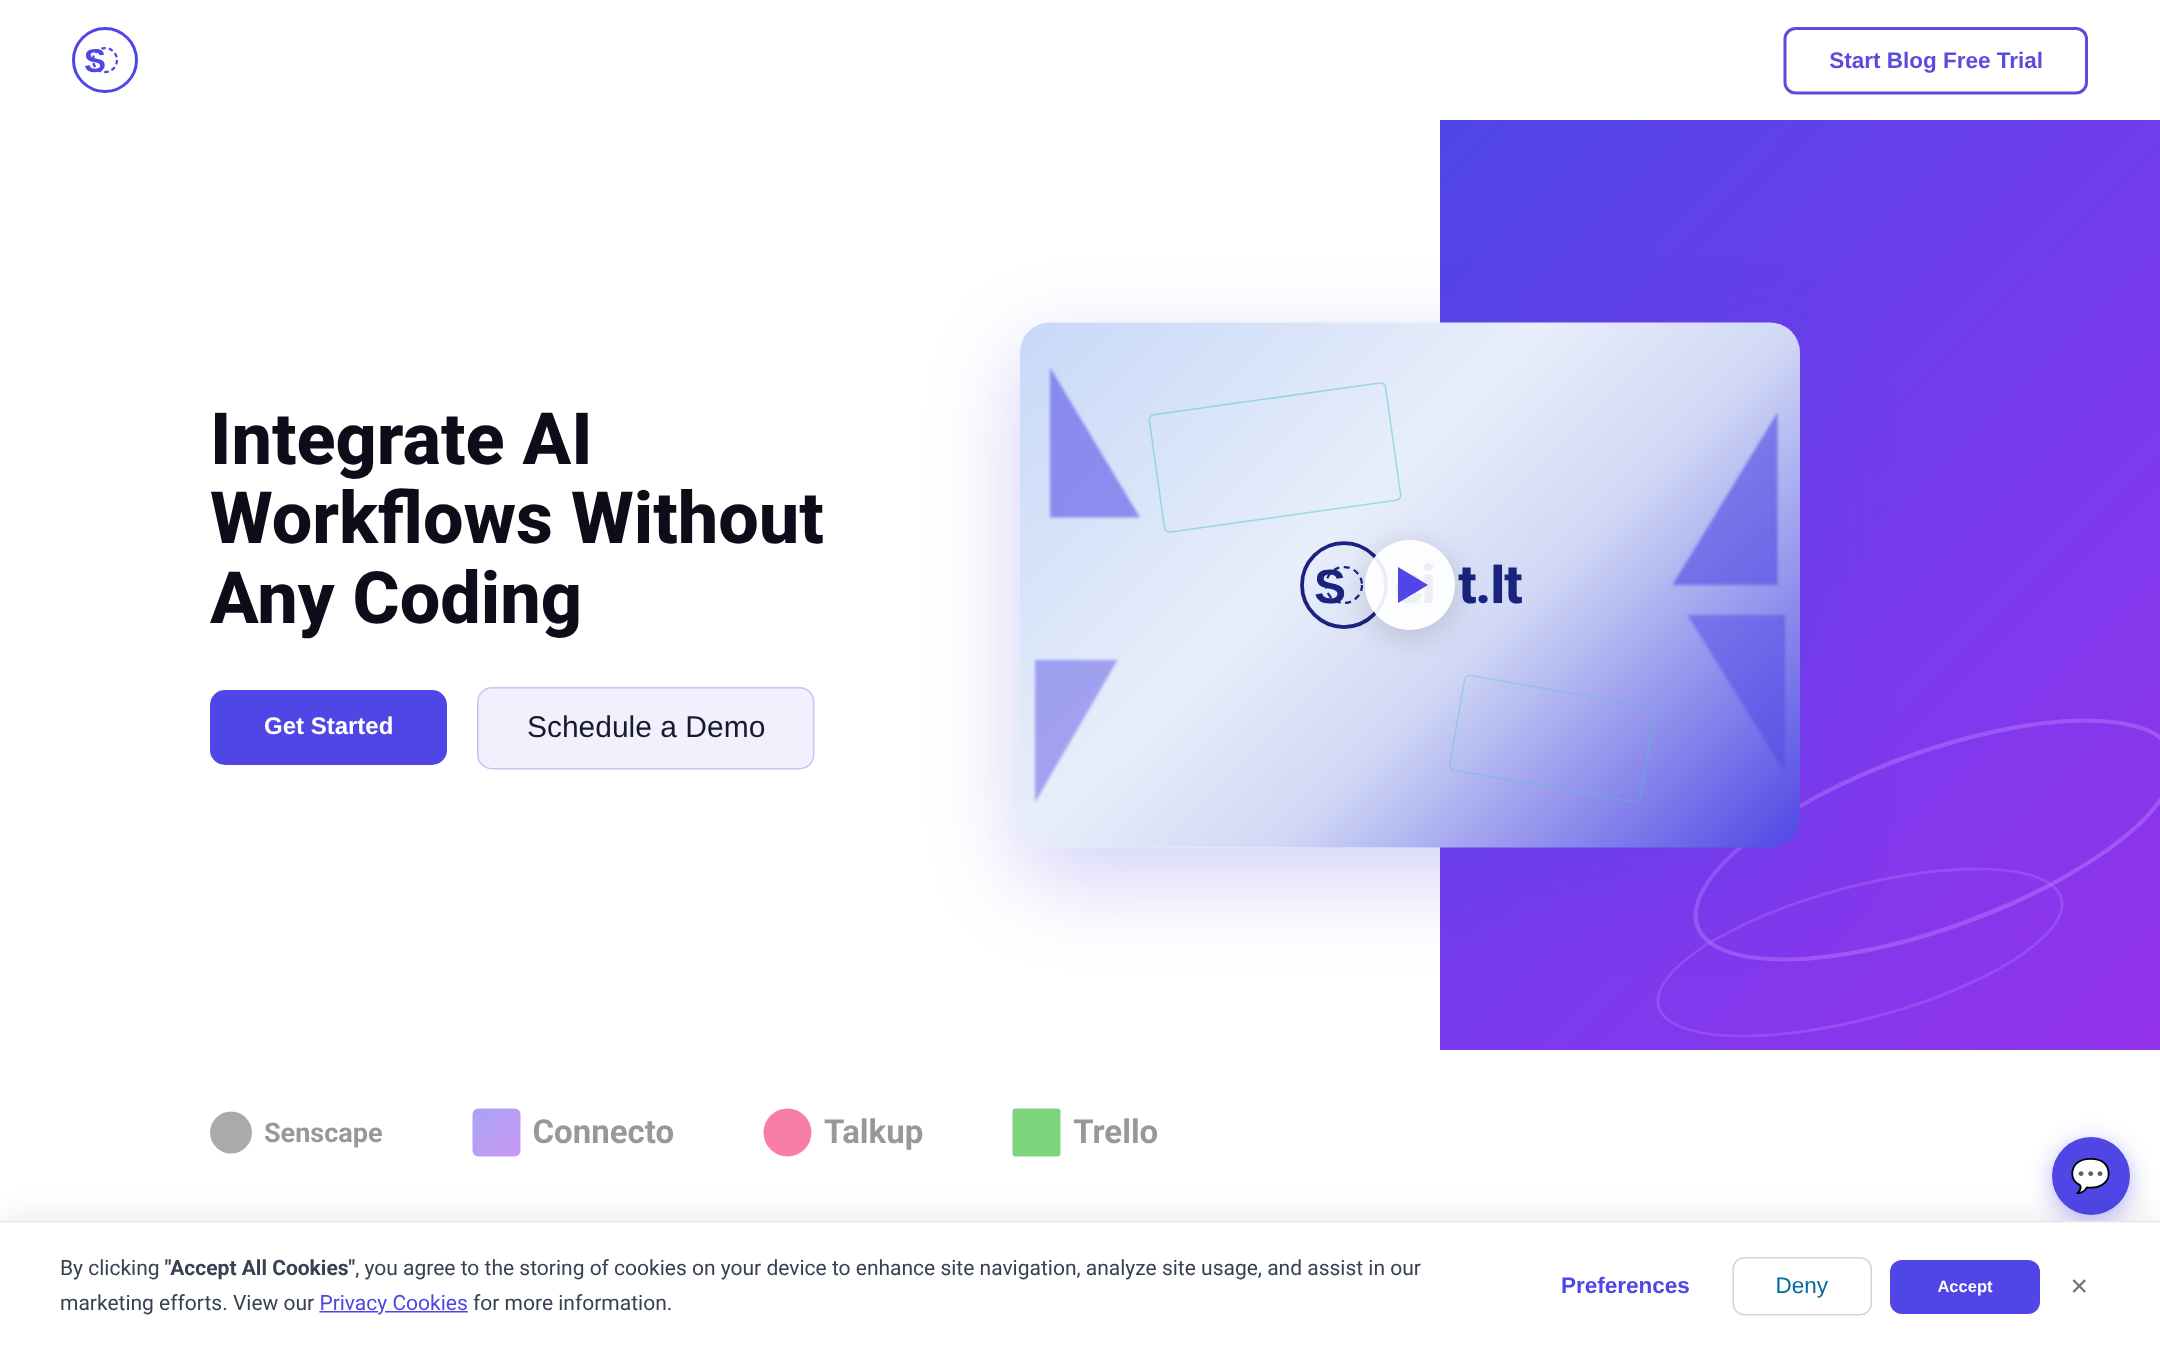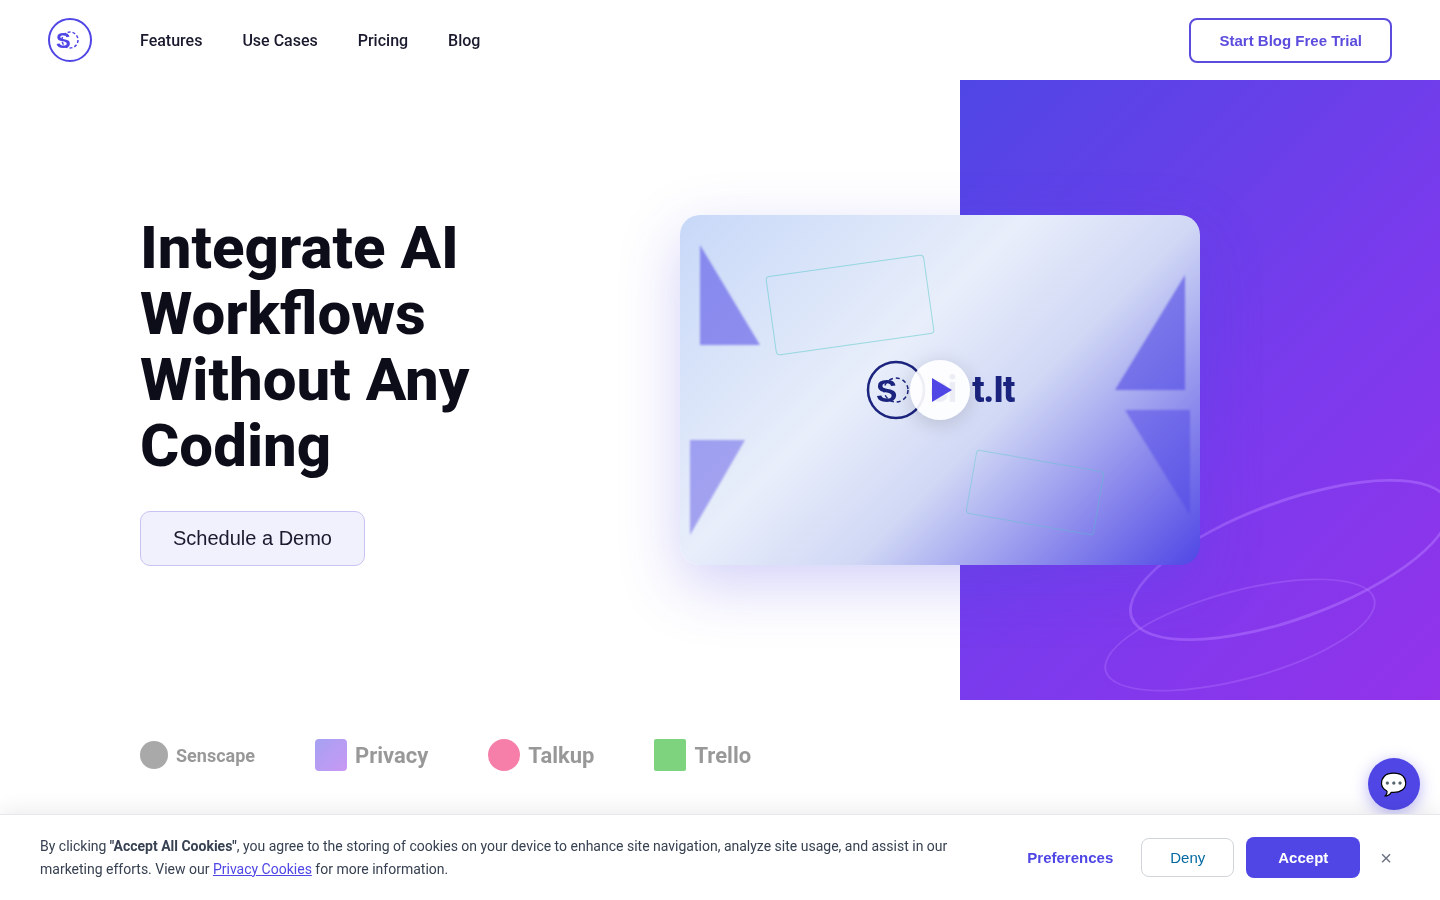--- a/index.html
+++ b/index.html
@@ -104,21 +104,21 @@
       transform: rotate(-15deg);
     }
 
     .hero-content {
       position: relative;
       z-index: 5;
       padding: 60px 0 60px 140px;
       max-width: 620px;
     }
     .hero-title {
-      font-size: 60px;
+      font-size: 48px;
       font-weight: 800;
       line-height: 1.1;
       color: #0d0d1a;
       margin-bottom: 32px;
     }
     .hero-subtitle {
       font-size: 17px;
       color: #444;
       line-height: 1.6;
       margin-bottom: 40px;
@@ -358,21 +358,21 @@
       font-size: 15px;
       font-weight: 500;
       cursor: pointer;
     }
     .btn-accept {
       background: #4f46e5;
       color: #fff;
       border: none;
       padding: 12px 32px;
       border-radius: 8px;
-      font-size: 15px;
+      font-size: 11px;
       font-weight: 600;
       cursor: pointer;
     }
     .btn-close-cookie {
       background: none;
       border: none;
       font-size: 20px;
       color: #6b7280;
       cursor: pointer;
       padding: 4px 8px;
@@ -405,38 +405,33 @@
 
 <nav class="navbar">
   <div class="navbar-left">
     <a class="logo" href="#">
       <svg class="logo-icon" viewBox="0 0 44 44" fill="none" xmlns="http://www.w3.org/2000/svg">
         <circle cx="22" cy="22" r="21" stroke="#4f46e5" stroke-width="2"></circle>
         <text x="8" y="30" font-size="22" font-weight="800" fill="#4f46e5" font-family="Arial">S</text>
         <circle cx="22" cy="22" r="8" stroke="#4f46e5" stroke-width="1.5" fill="none" stroke-dasharray="3 2"></circle>
       </svg>
     </a>
-    <ul class="nav-links">
-      <li><a href="#">Features</a></li>
-      <li><a href="#">Use Cases</a></li>
-      <li><a href="#">Pricing</a></li>
-      <li><a href="#">Blog</a></li>
-    </ul>
   </div>
   <button class="btn-trial">Start Blog Free Trial</button>
 </nav>
 
 <section class="hero">
   <div class="hero-bg-right"></div>
   <div class="hero-curve-1"></div>
   <div class="hero-curve-2"></div>
 
   <div class="hero-content">
     <h1 class="hero-title">Integrate AI Workflows Without Any Coding</h1>
     <div class="hero-buttons">
+      <button class="btn-get-started">Get Started</button>
       <button class="btn-schedule">Schedule a Demo</button>
     </div>
   </div>
 
   <div class="hero-video-area">
     <div class="video-card">
       <div class="card-tri-1"></div>
       <div class="card-tri-2"></div>
       <div class="card-tri-3"></div>
       <div class="card-tri-4"></div>
@@ -455,21 +450,21 @@
   </div>
 </section>
 
 <section class="brands-section">
   <div class="brand-logo">
     <span class="brand-icon" style="width:28px; height:28px; border-radius:50%; background:#555;"></span>
     <span style="font-size:18px;">Senscape</span>
   </div>
   <div class="brand-logo">
     <span class="brand-icon" style="background: linear-gradient(135deg, #4f46e5, #9333ea);"></span>
-    <span>Privacy</span>
+    <span>Connecto</span>
   </div>
   <div class="brand-logo">
     <span class="brand-icon" style="border-radius:50%; background:#e05;"></span>
     <span>Talkup</span>
   </div>
   <div class="brand-logo">
     <span class="brand-icon" style="border-radius:2px; background:#0a0;"></span>
     <span>Trello</span>
   </div>
 </section>

